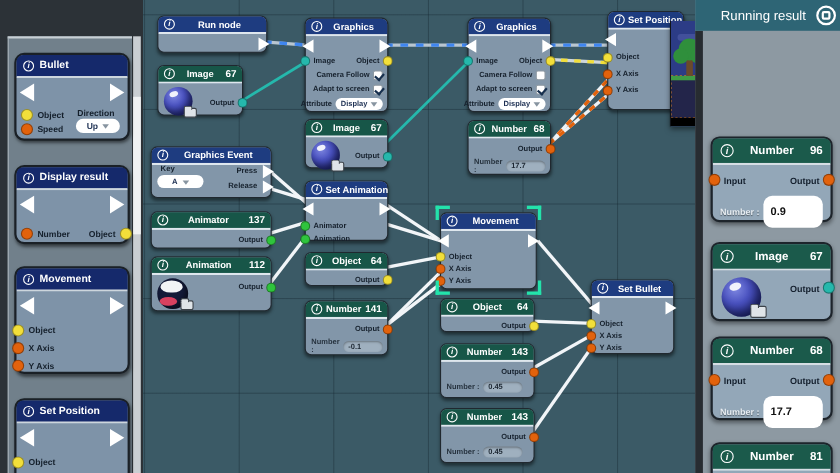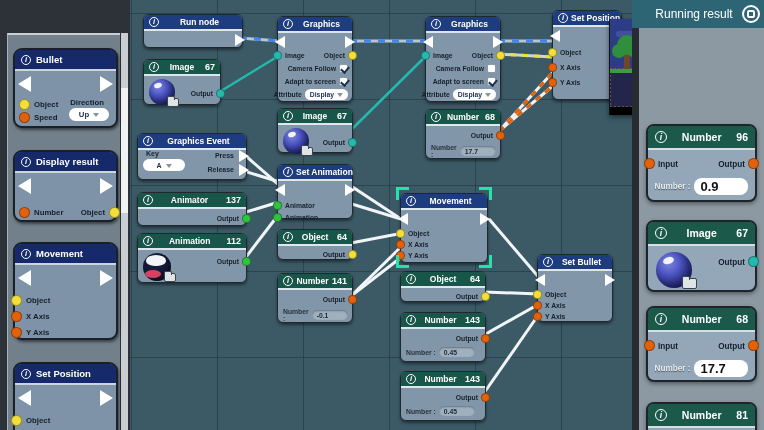--- a/index.html
+++ b/index.html
@@ -73,21 +73,21 @@
 .stop{width:18px;height:18px;border:2px solid #fff;border-radius:50%;position:relative;margin-right:4px;flex:none}
 .stop::after{content:"";position:absolute;inset:3px;border:2px solid #fff;border-radius:2px}
 .rcard{position:absolute;left:14px;width:111px;background:#93a7b8;border:2px solid #1d242b;border-radius:8px;box-shadow:0 2px 4px rgba(0,0,0,.4)}
 .rhd{height:24px;background:#1b5a4b;border-radius:5px 5px 0 0;border-bottom:2px solid #d6dee4;display:flex;align-items:center;gap:5px;padding:0 7px;color:#fff;font-size:10.5px;font-weight:bold}
 .rhd .t{flex:1;text-align:center}
 .rhd .inf{width:12px;height:12px;line-height:10px;font-size:8.5px}
 .riorow{display:flex;justify-content:space-between;align-items:center;padding:8px 6px 0;font-size:8.2px;color:#15202e;font-weight:bold}
 .riorow .g{display:flex;align-items:flex-end;gap:3px}
 .riorow .port{width:11px;height:11px}
 .rfield{display:flex;align-items:center;justify-content:center;gap:4px;margin-top:9px;font-size:8.2px;color:#e8eef3;font-weight:bold;text-shadow:0 1px 1px rgba(0,0,0,.5)}
-.wfield{width:54px;height:17px;border:none;border-radius:8px;background:#fff;font-family:"Liberation Sans",sans-serif;font-size:13px;font-weight:bold;color:#111;padding:0 6px;outline:none}
+.wfield{width:54px;height:29px;border:none;border-radius:8px;background:#fff;font-family:"Liberation Sans",sans-serif;font-size:10px;font-weight:bold;color:#111;padding:0 6px;outline:none}
 .rball{width:36px;height:36px;border-radius:50%;background:radial-gradient(circle at 35% 30%,#7d86e0 0%,#4a52c0 38%,#272e8e 78%,#1b2060 100%);position:relative;box-shadow:inset -4px -5px 8px rgba(0,0,0,.45)}
 .rball::before{content:"";position:absolute;left:7px;top:5px;width:11px;height:7px;background:rgba(255,255,255,.9);border-radius:50%;transform:rotate(-18deg)}
 .rball .fold{width:15px;height:11px;bottom:-1px;right:-5px}
 
 #game{position:absolute;left:609px;top:19px;width:155px;height:96px;z-index:3;border-left:1px solid #10141a;box-shadow:0 2px 5px rgba(0,0,0,.5)}
 
 .kbody{position:relative;height:31px}
 .kitem{position:absolute;font-size:7px;font-weight:bold;color:#16212d}
 .ktri{position:absolute;width:0;height:0;border:6px solid transparent;border-left:10px solid #fff;border-right:0}
 </style>

